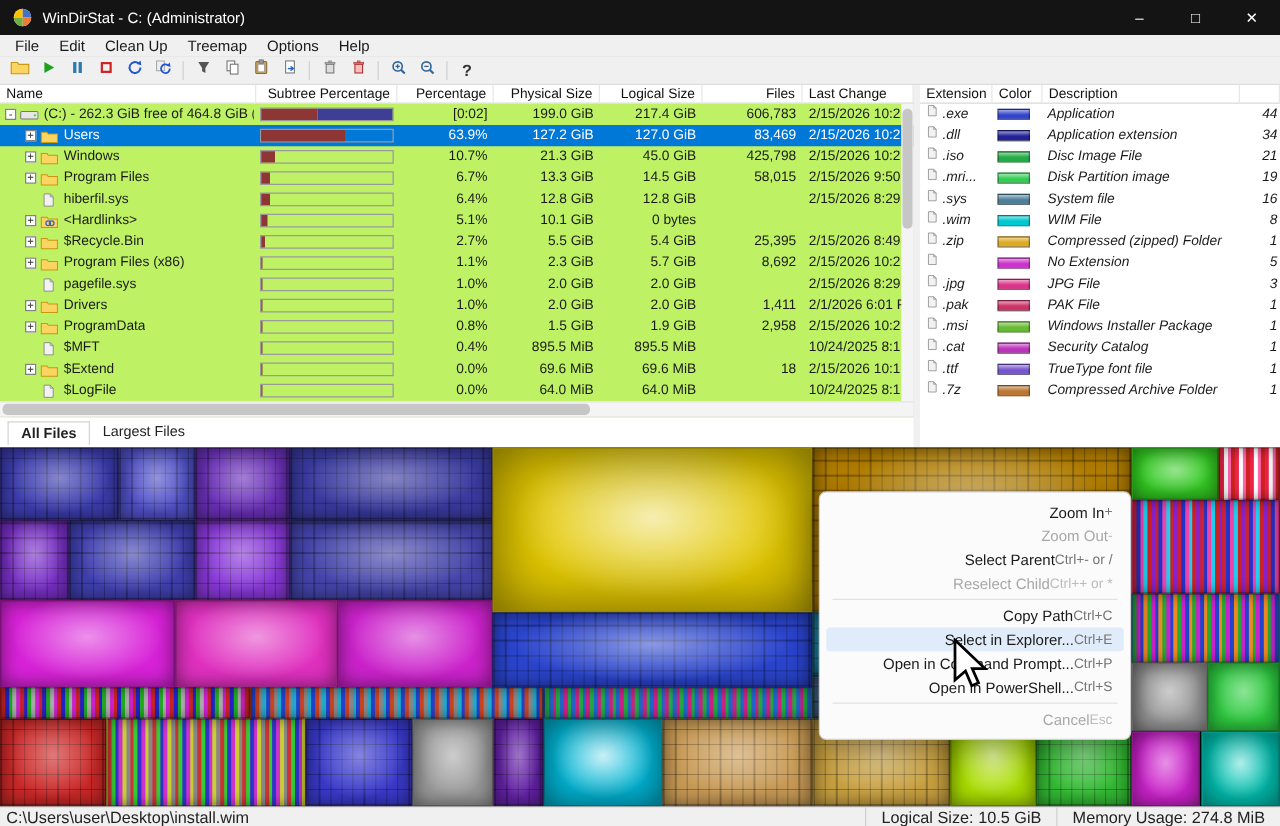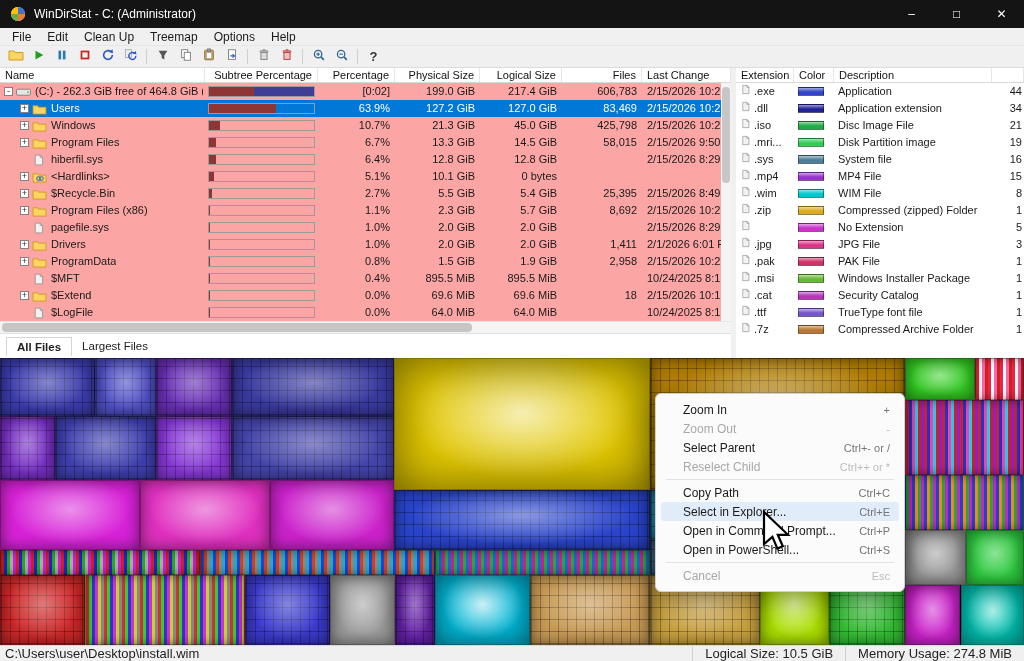--- a/index.html
+++ b/index.html
@@ -17,21 +17,21 @@
   .menu-item { padding:0 8px; height:18px; line-height:18px; }
 
   
   .toolbar { height:22px; background:#f0f0f0; display:flex; align-items:center; padding-left:4px; border-bottom:1px solid #dcdcdc; }
   .tbtn { width:23px; height:20px; display:flex; align-items:center; justify-content:center; flex:none; }
   .tsep { width:1px; height:15px; background:#cfcfcf; margin:0 4px; flex:none; }
   .tbtn.help-btn { font-size:13px; font-weight:bold; color:#333; }
 
   
   .main { height:290px; display:flex; background:#f0f0f0; }
-  .left-panel { width:731px; background:#fca5a5; position:relative; display:flex; flex-direction:column; }
+  .left-panel { width:731px; background:#bef264; position:relative; display:flex; flex-direction:column; }
   .splitter { width:5px; background:#f0f0f0; }
   .right-panel { flex:1; background:#fff; display:flex; flex-direction:column; overflow:hidden; }
 
   .tree-header, .tree-row { display:grid; grid-template-columns:205px 113px 77px 85px 82px 80px 1fr; }
   .tree-header { height:15px; border-bottom:1px solid #d9d9d9; background:#fff; }
   .hcell { font-size:11px; line-height:14px; padding:0 5px; color:#111; border-right:1px solid #e7e7e7; white-space:nowrap; overflow:hidden; }
   .hc1,.hc2,.hc3,.hc4,.hc5 { text-align:right; }
   .tree-body { height:238px; overflow:hidden; }
   .tree-row { height:17px; font-size:11px; color:#1a1a1a; }
   .tree-row .cell { line-height:17px; padding:0 5px; white-space:nowrap; overflow:hidden; }
@@ -52,35 +52,35 @@
   .vscroll .thumb { position:absolute; left:1px; width:8px; top:4px; height:96px; background:#c6c6c6; border-radius:4px; }
   .hscroll { height:12px; background:#f4f4f4; border-top:1px solid #e6e6e6; position:relative; }
   .hscroll .thumb { position:absolute; top:1px; left:2px; height:9px; width:470px; background:#c6c6c6; border-radius:4px; }
 
   .tabsbar { height:25px; background:#fff; border-top:1px solid #e0e0e0; display:flex; align-items:center; padding-left:6px; font-size:11.5px; }
   .tab { padding:3px 10px; color:#222; }
   .tab.active { font-weight:bold; border:1px solid #d5d5d5; border-bottom:none; background:#fff; }
 
   .ext-header, .ext-row { display:grid; grid-template-columns:58px 40px 1fr 32px; }
   .ext-header { height:15px; border-bottom:1px solid #d9d9d9; }
-  .ext-body { flex:1; overflow:hidden; }
+  .ext-body { flex:1; overflow:hidden;font-style:italic; }
   .ext-row { height:17px; font-size:11px; color:#1a1a1a; }
   .ext-row .cell { line-height:17px; padding:0 4px; white-space:nowrap; overflow:hidden; }
   .e-ext { display:flex; align-items:center; gap:3px; }
   .e-ext svg { flex:none; }
   .e-color { display:flex; align-items:center; }
   .swatch { width:26px; height:9px; border:1px solid rgba(0,0,0,0.4); background-image:linear-gradient(180deg, rgba(255,255,255,0.55), rgba(255,255,255,0) 55%); }
   .e-count { text-align:right; padding-right:2px !important; }
 
   
   .treemap { position:relative; height:287px; background:#000; overflow:hidden; }
   .tm { position:absolute; border:1px solid rgba(0,0,0,0.45); }
 
   
-  .ctx-menu { position:absolute; left:655px; top:393px; width:250px; background:#fbfbfb; border:1px solid #d0d0d0; border-radius:6px; box-shadow:0 8px 22px rgba(0,0,0,0.3); padding:6px 0; z-index:50; }
+  .ctx-menu { position:absolute; left:655px; top:393px; width:250px; background:#fbfbfb; border:1px solid #d0d0d0; border-radius:6px; box-shadow:0 8px 22px rgba(0,0,0,0.3); padding:6px 0; z-index:50;text-align:right; }
   .ctx-item { height:19px; display:flex; align-items:center; font-size:12px; color:#1a1a1a; margin:0 5px; border-radius:3px; }
   .ctx-item .lbl { padding-left:22px; flex:1; white-space:nowrap; }
   .ctx-item .sc { padding-right:9px; color:#757575; font-size:11px; }
   .ctx-item.dis { color:#a8a8a8; }
   .ctx-item.dis .sc { color:#bcbcbc; }
   .ctx-item.hov { background:#e0ecf9; }
   .ctx-sep { height:1px; background:#e2e2e2; margin:3px 10px; }
 
   .cursor { position:absolute; left:762px; top:510px; z-index:60; }
 
@@ -638,34 +638,20 @@
                   <path d="M4 1 h6 l3 3 v9 H4z" fill="#f2f2f2" stroke="#888" stroke-width="0.9"></path>
                   <path d="M10 1 l3 3 h-3z" fill="#d8d8d8" stroke="#888" stroke-width="0.7"></path>
                 </svg></span>
               <span class="ext-txt">.sys</span>
             </div>
     <div class="cell e-color">
               <span class="swatch" style="background-color: rgb(77, 127, 153);"></span>
             </div>
     <div class="cell e-desc">System file</div>
     <div class="cell e-count">16</div>
-  </div>
-          <div class="ext-row">
-    <div class="cell e-ext">
-              <span class="ext-ic"><svg width="11" height="11" viewBox="0 0 16 14">
-                  <path d="M4 1 h6 l3 3 v9 H4z" fill="#f2f2f2" stroke="#888" stroke-width="0.9"></path>
-                  <path d="M10 1 l3 3 h-3z" fill="#d8d8d8" stroke="#888" stroke-width="0.7"></path>
-                </svg></span>
-              <span class="ext-txt">.mp4</span>
-            </div>
-    <div class="cell e-color">
-              <span class="swatch" style="background-color: rgb(153, 51, 204);"></span>
-            </div>
-    <div class="cell e-desc">MP4 File</div>
-    <div class="cell e-count">15</div>
   </div>
           <div class="ext-row">
     <div class="cell e-ext">
               <span class="ext-ic"><svg width="11" height="11" viewBox="0 0 16 14">
                   <path d="M4 1 h6 l3 3 v9 H4z" fill="#f2f2f2" stroke="#888" stroke-width="0.9"></path>
                   <path d="M10 1 l3 3 h-3z" fill="#d8d8d8" stroke="#888" stroke-width="0.7"></path>
                 </svg></span>
               <span class="ext-txt">.wim</span>
             </div>
     <div class="cell e-color">

